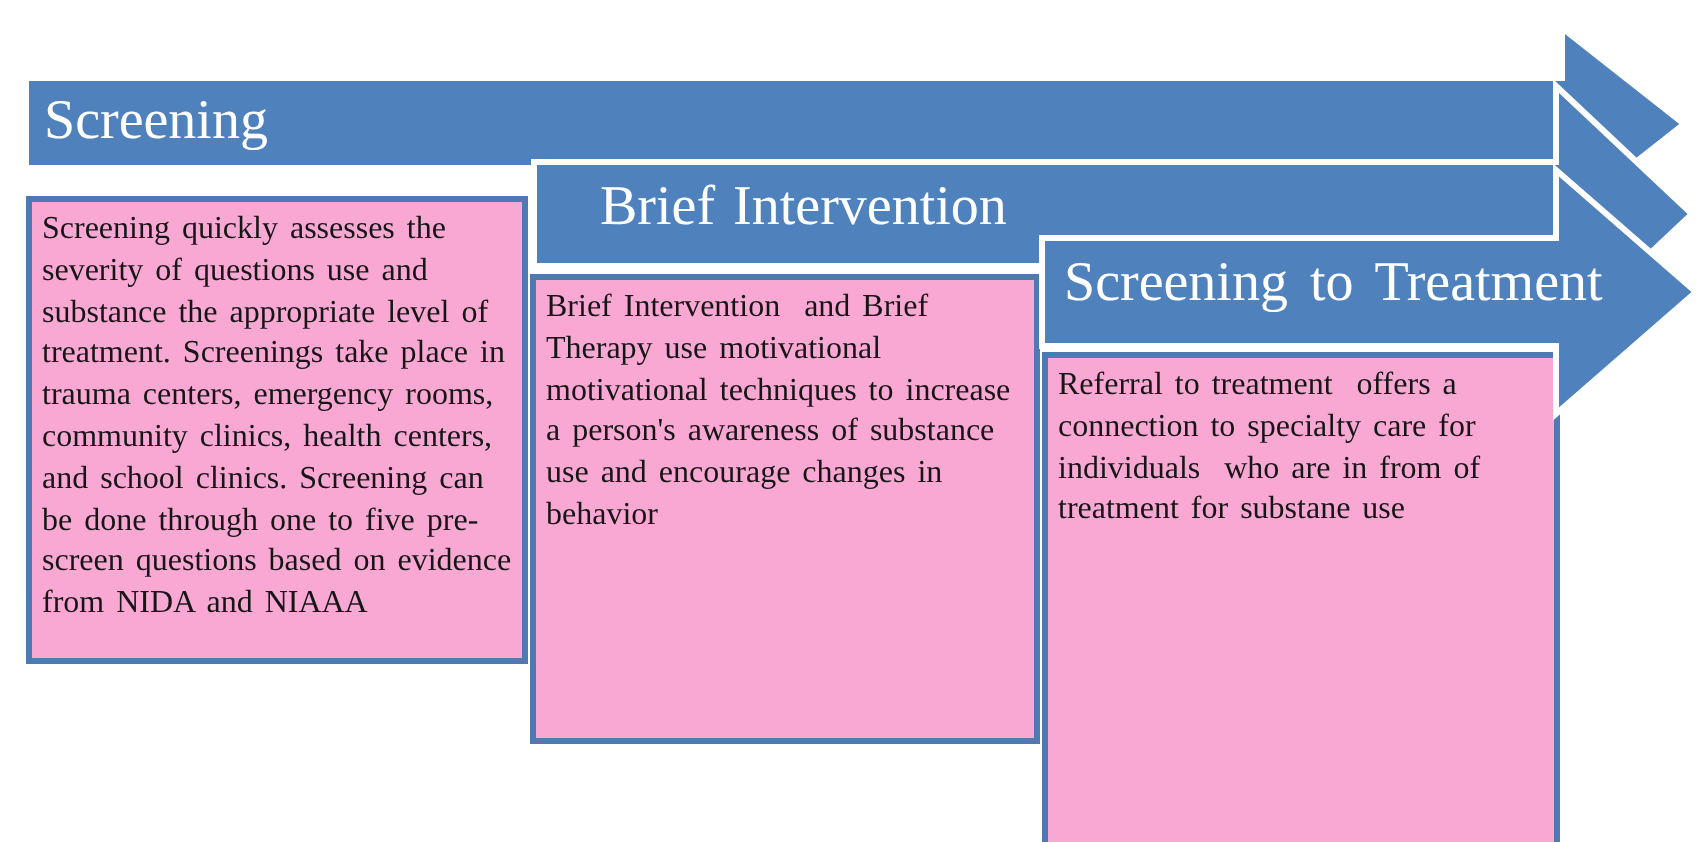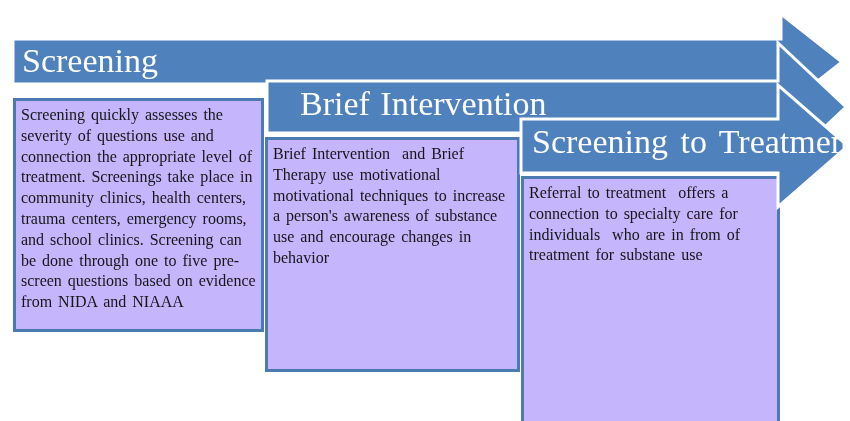--- a/index.html
+++ b/index.html
@@ -8,21 +8,21 @@
     width: 850px;
     height: 421px;
     background: var(--background, #ffffff);
     font-family: "Liberation Serif", "DejaVu Serif", serif;
     overflow: hidden;
   }
 
   
   .textbox {
     position: absolute;
-    background: #c4b5fd;
+    background: #f9a8d4;
     border: 3px solid var(--box-border, #4d7ab2);
     box-sizing: border-box;
     z-index: 1;
   }
   .box-screening  { left: 13px;  top: 98px;  width: 251px; height: 234px; }
   .box-brief      { left: 265px; top: 137px; width: 255px; height: 235px; }
   .box-referral   { left: 521px; top: 176px; width: 259px; height: 294px; }
 
   .box-text {
     padding: 4px 2px 0 5px;
@@ -46,41 +46,41 @@
     stroke: var(--arrow-outline, #ffffff);
     stroke-width: 3;
     stroke-linejoin: miter;
   }
 
   
   .banner-title {
     position: absolute;
     z-index: 3;
     color: var(--title-text, #ffffff);
-    font-size: 34px;
+    font-size: 28px;
     word-spacing: 2px;
     white-space: nowrap;
   }
   .title-screening { left: 22px;  top: 39px;  height: 44px; line-height: 44px; }
   .title-brief     { left: 280px; top: 80px;  height: 48px; line-height: 48px; margin-left: 20px; }
   .title-referral  { left: 532px; top: 118px; height: 48px; line-height: 48px; word-spacing: 4px; }
 </style>
 </head>
 <body>
 
 <div class="canvas">
 
   <div class="textbox box-screening">
     <div class="box-text">
         <div class="line">Screening quickly assesses the</div>
         <div class="line">severity of questions use and</div>
-        <div class="line">connection the appropriate level of</div>
+        <div class="line">substance the appropriate level of</div>
         <div class="line">treatment. Screenings take place in</div>
+        <div class="line">trauma centers, emergency rooms,</div>
         <div class="line">community clinics, health centers,</div>
-        <div class="line">trauma centers, emergency rooms,</div>
         <div class="line">and school clinics. Screening can</div>
         <div class="line">be done through one to five pre-</div>
         <div class="line">screen questions based on evidence</div>
         <div class="line">from NIDA and NIAAA</div>
       </div>
   </div>
 
   <div class="textbox box-brief">
     <div class="box-text">
         <div class="line">Brief Intervention  and Brief</div>

